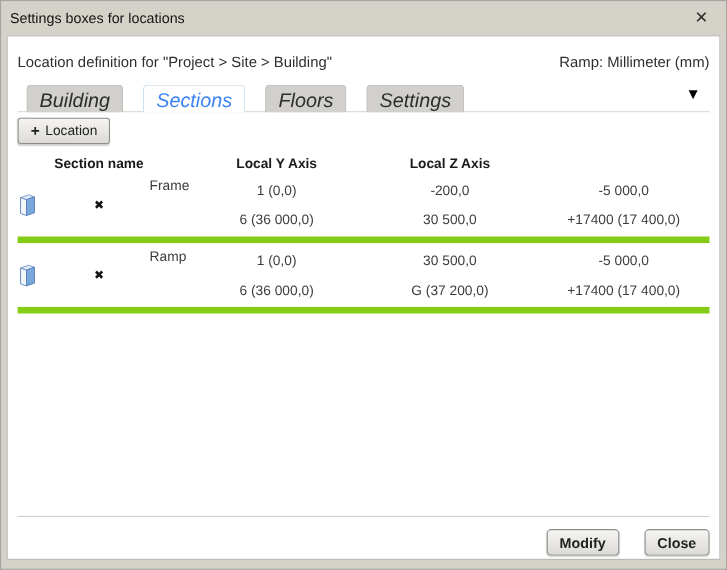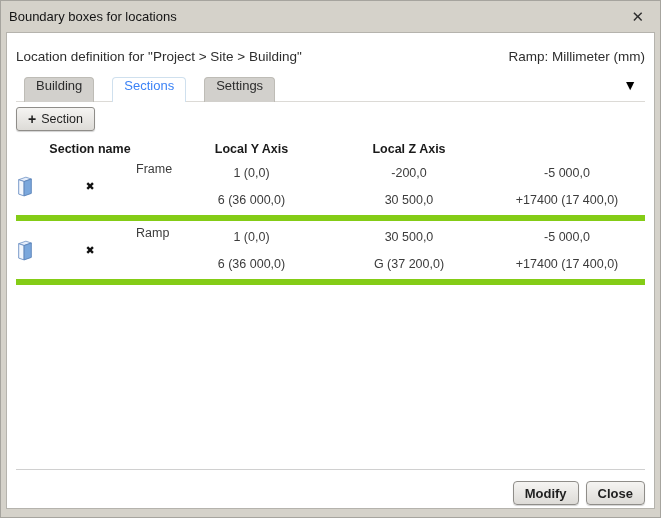--- a/index.html
+++ b/index.html
@@ -48,26 +48,27 @@
     position: relative;
     margin-top: 13px;
     padding-left: 8px;
     display: flex; gap: 18px;
     height: 25px;
     border-bottom: 1px solid #dcdad6;
   }
   .tab {
     height: 25px; margin-bottom: -1px;
     padding: 0 11px;
-    display: flex; align-items: flex-start;
-    font-size: 13px; color: #2d2d2d;
+    display: flex; align-items: flex-end;
+    font-size: 18px; color: #2d2d2d;
     background: #d2d0cc;
     border: 1px solid #bebcb6; border-bottom: none;
     border-radius: 4px 4px 0 0;
     cursor: default;
+    font-style: italic;
   }
   .tab.active {
     background: #ffffff;
     color: #3b82f6;
     border-color: #cfe0ee;
     z-index: 2;
   }
   .tab-caret {
     position: absolute; right: 8px; top: 1px;
     font-size: 14px; color: #000000; line-height: 1;
@@ -111,56 +112,59 @@
 
   
   .footer-line {
     position: absolute; left: 9px; right: 9px; bottom: 38px;
     border-top: 1px solid #d0d0d0;
   }
   .footer {
     position: absolute; left: 9px; right: 9px; bottom: 3px;
     display: flex; justify-content: flex-end; gap: 7px;
   }
-  .btn-footer { font-weight: bold; font-size: 13px; border-radius: 4px; }
+  .btn-footer { font-weight: bold; font-size: 13px; border-radius: 4px; margin-left: 16px; }
 </style>
 </head>
 <body>
 
 <div class="window">
 
   <div class="titlebar">
-    <span>Boundary boxes for locations</span>
+    <span>Settings boxes for locations</span>
     <span class="titlebar-close">✕</span>
   </div>
 
   <div class="content">
 
     <div class="defline">
       <span>Location definition for "Project &gt; Site &gt; Building"</span>
       <span>Ramp: Millimeter (mm)</span>
     </div>
 
     <div class="tabstrip">
       <div class="tab">
         <span>Building</span>
       </div>
       <div class="tab active">
         <span>Sections</span>
       </div>
       <div class="tab">
+        <span>Floors</span>
+      </div>
+      <div class="tab">
         <span>Settings</span>
       </div>
       <span class="tab-caret">▼</span>
     </div>
 
     <div class="toolbar">
       <button class="btn">
         <span class="plus">+</span>
-        <span>Section</span>
+        <span>Location</span>
       </button>
     </div>
 
     <div class="table">
 
       <div class="tgrid thead">
         <span></span>
         <span class="th-center">Section name</span>
         <span></span>
         <span class="th-center">Local Y Axis</span>

